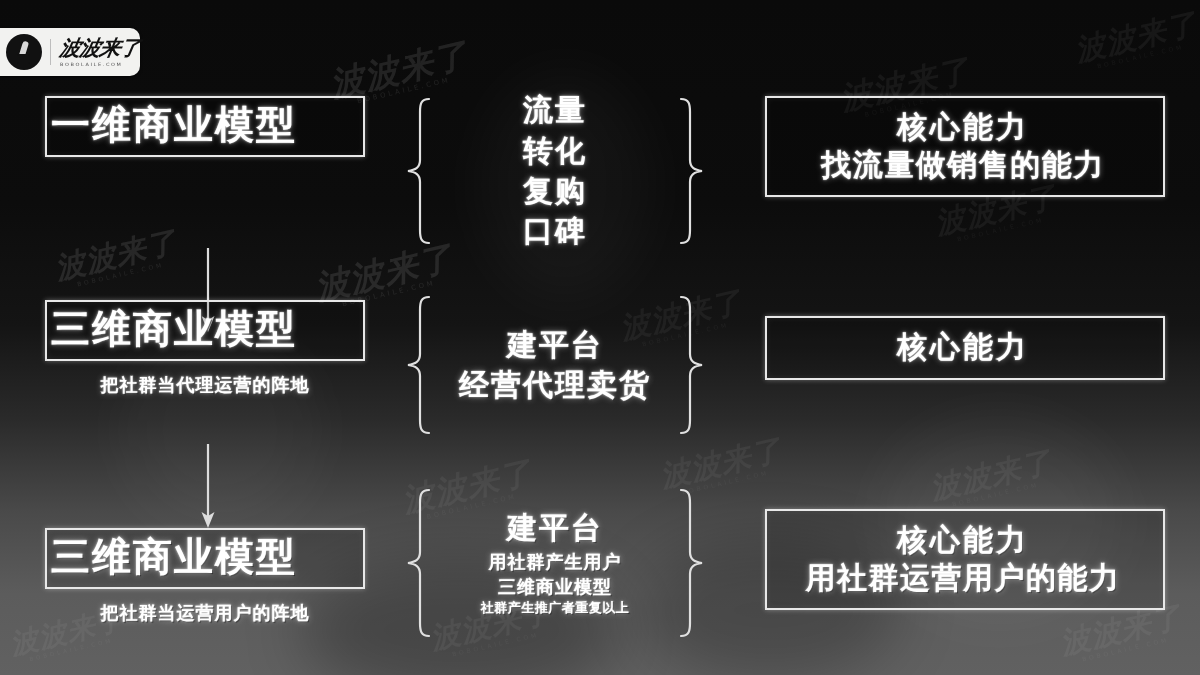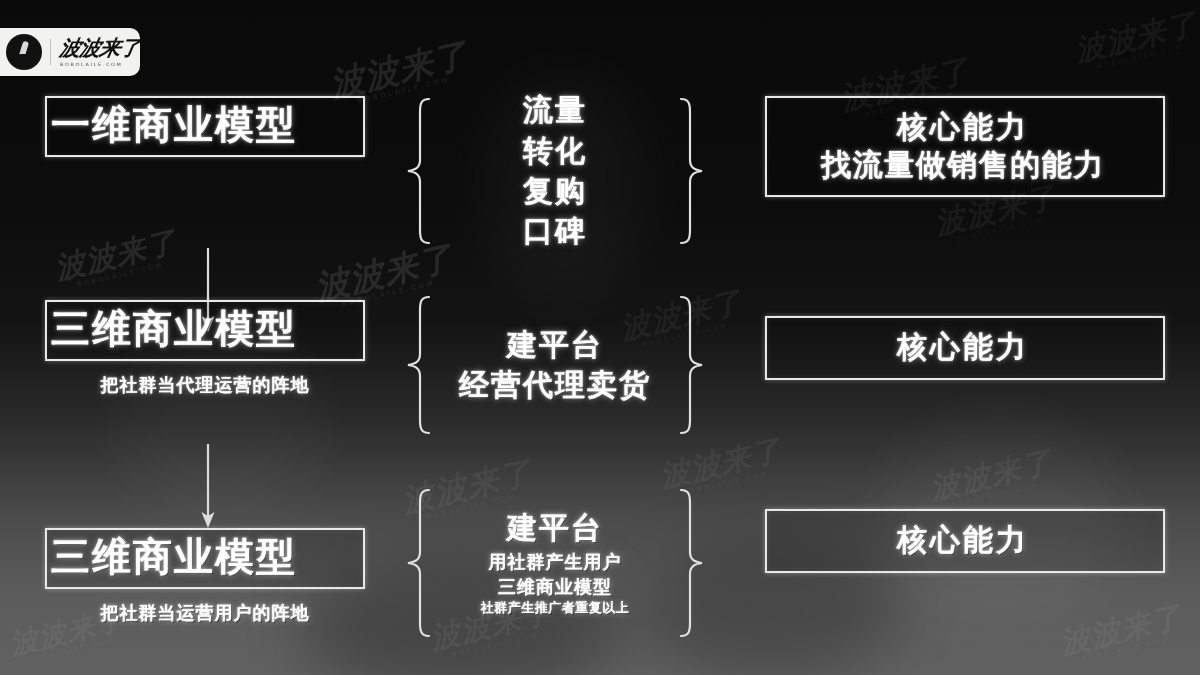--- a/index.html
+++ b/index.html
@@ -426,17 +426,18 @@
       <div class="brace">
         <svg viewBox="0 0 26 152" preserveAspectRatio="none">
           <path d="M2 3 C10 3 11 8 11 16 L11 65 C11 73 16 75 23 76 C16 77 11 79 11 87 L11 136 C11 144 10 149 2 149" fill="none" stroke="#e0e0e0" stroke-width="2.2" stroke-linecap="round"></path>
         </svg>
       </div>
     </div>
 
     <div class="right-col" style="top:22px;">
       <div class="cap-box">
         <div class="cap-line1 glow">核心能力</div>
+        <div class="cap-line2 glow">用社群运营用户的能力</div>
       </div>
     </div>
   </div>
 
 </div>
 
 </body></html>

